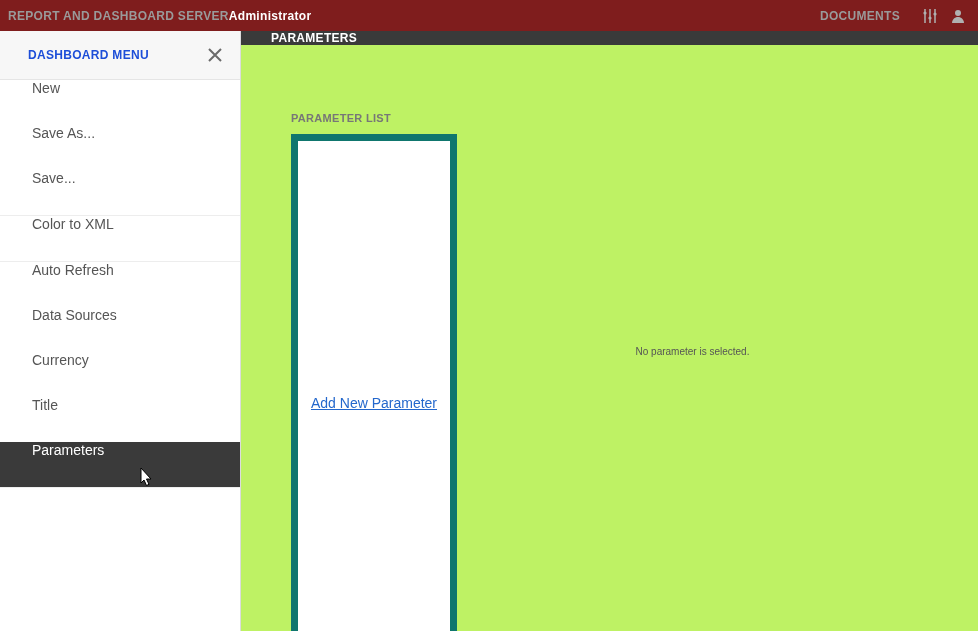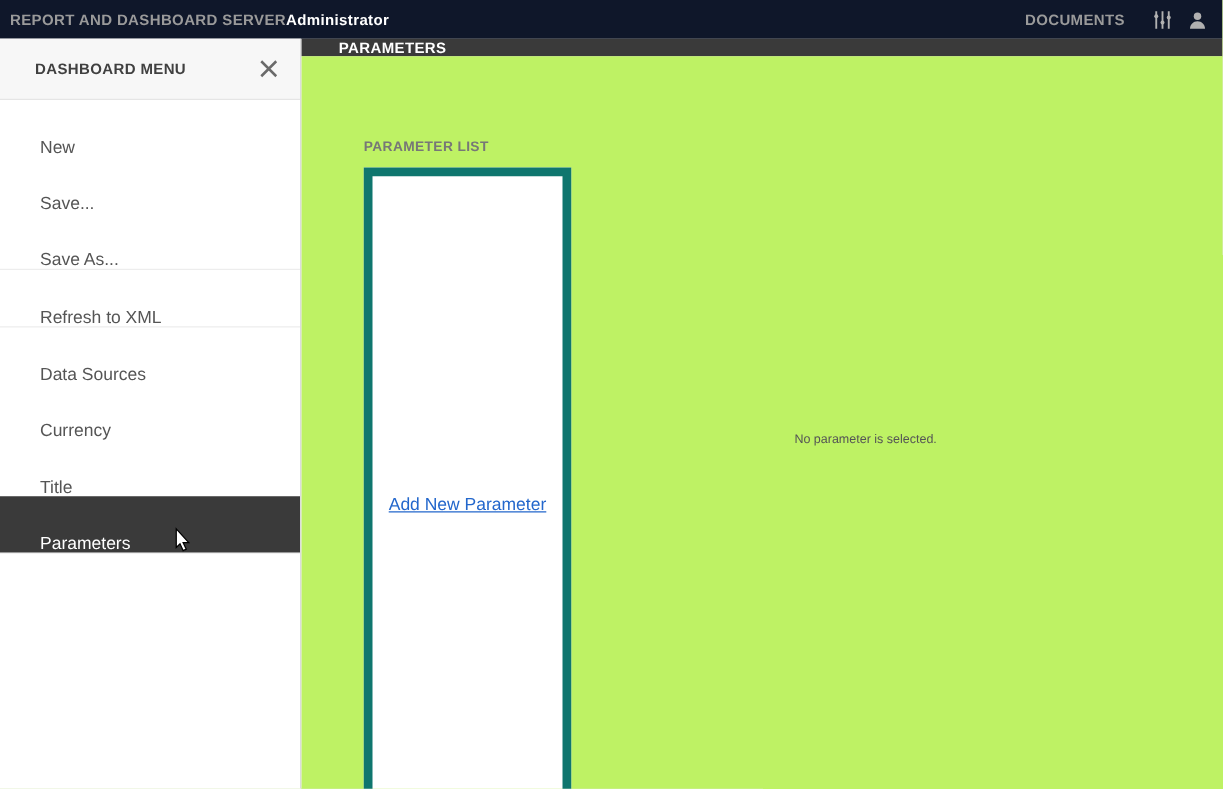--- a/index.html
+++ b/index.html
@@ -6,21 +6,21 @@
     body {
       font-family: "Segoe UI", Tahoma, Geneva, Verdana, sans-serif;
       background: #eaeaea;
       width: 978px;
       height: 631px;
       overflow: hidden;
       position: relative;
     }
     .topbar {
       height: 31px;
-      background: #0f172a;
+      background: #7f1d1d;
       display: flex;
       align-items: center;
       padding: 10px 8px;
       color: #bfbfbf;
       font-size: 12px;
       font-weight: 700;
       letter-spacing: 0.3px;
     }
     .topbar .app-title {
       color: #9a9a9a;
@@ -67,21 +67,21 @@
       background: #f7f7f7;
       border-bottom: 1px solid #e5e5e5;
       display: flex;
       align-items: center;
       padding: 0 14px 0 28px;
       justify-content: space-between;
     }
     .side-header-title {
       font-size: 12px;
       font-weight: 700;
-      color: #404040;
+      color: #1d4ed8;
       letter-spacing: 0.3px;
       text-transform: uppercase;
     }
     .close-btn {
       width: 22px;
       height: 22px;
       cursor: pointer;
       display: flex;
       align-items: center;
       justify-content: center;
@@ -91,21 +91,21 @@
     .menu {
       display: flex;
       flex-direction: column;
     }
     .menu-group {
       border-bottom: 1px solid #ededed;
     }
     .menu-item {
       height: 45px;
       display: flex;
-      align-items: flex-end;
+      align-items: flex-start;
       padding: 0 0 0 32px;
       font-size: 14px;
       color: #555;
       cursor: pointer;
       position: relative;
     }
     .menu-item.selected {
       background: #3a3a3a;
       color: #fff;
     }
@@ -217,32 +217,35 @@
             <path d="M3 3l12 12M15 3L3 15"></path>
           </svg>
       </span>
     </div>
     <div class="menu" id="menu-container">
         <div class="menu-group">
           <div class="menu-item">
             <span>New</span>
           </div>
           <div class="menu-item">
+            <span>Save As...</span>
+          </div>
+          <div class="menu-item">
             <span>Save...</span>
           </div>
-          <div class="menu-item">
-            <span>Save As...</span>
-          </div>
         </div>
         <div class="menu-group">
           <div class="menu-item">
-            <span>Refresh to XML</span>
+            <span>Color to XML</span>
           </div>
         </div>
         <div class="menu-group">
+          <div class="menu-item">
+            <span>Auto Refresh</span>
+          </div>
           <div class="menu-item">
             <span>Data Sources</span>
           </div>
           <div class="menu-item">
             <span>Currency</span>
           </div>
           <div class="menu-item">
             <span>Title</span>
           </div>
           <div class="menu-item selected">

